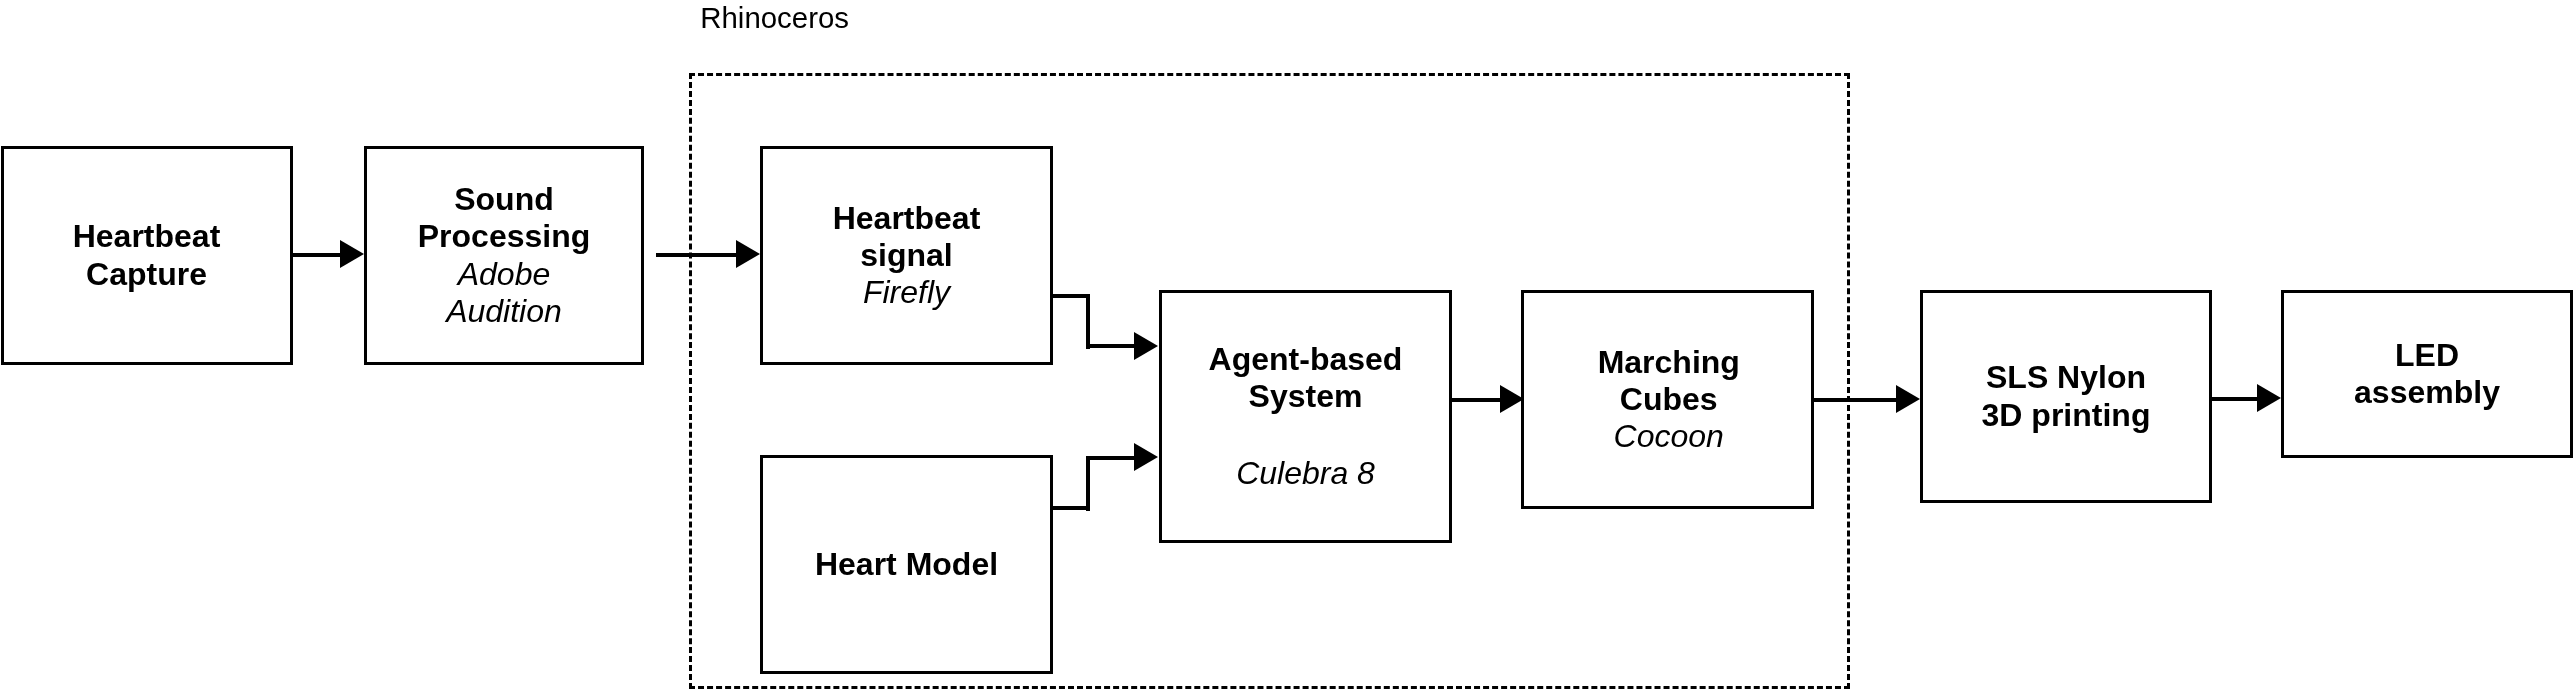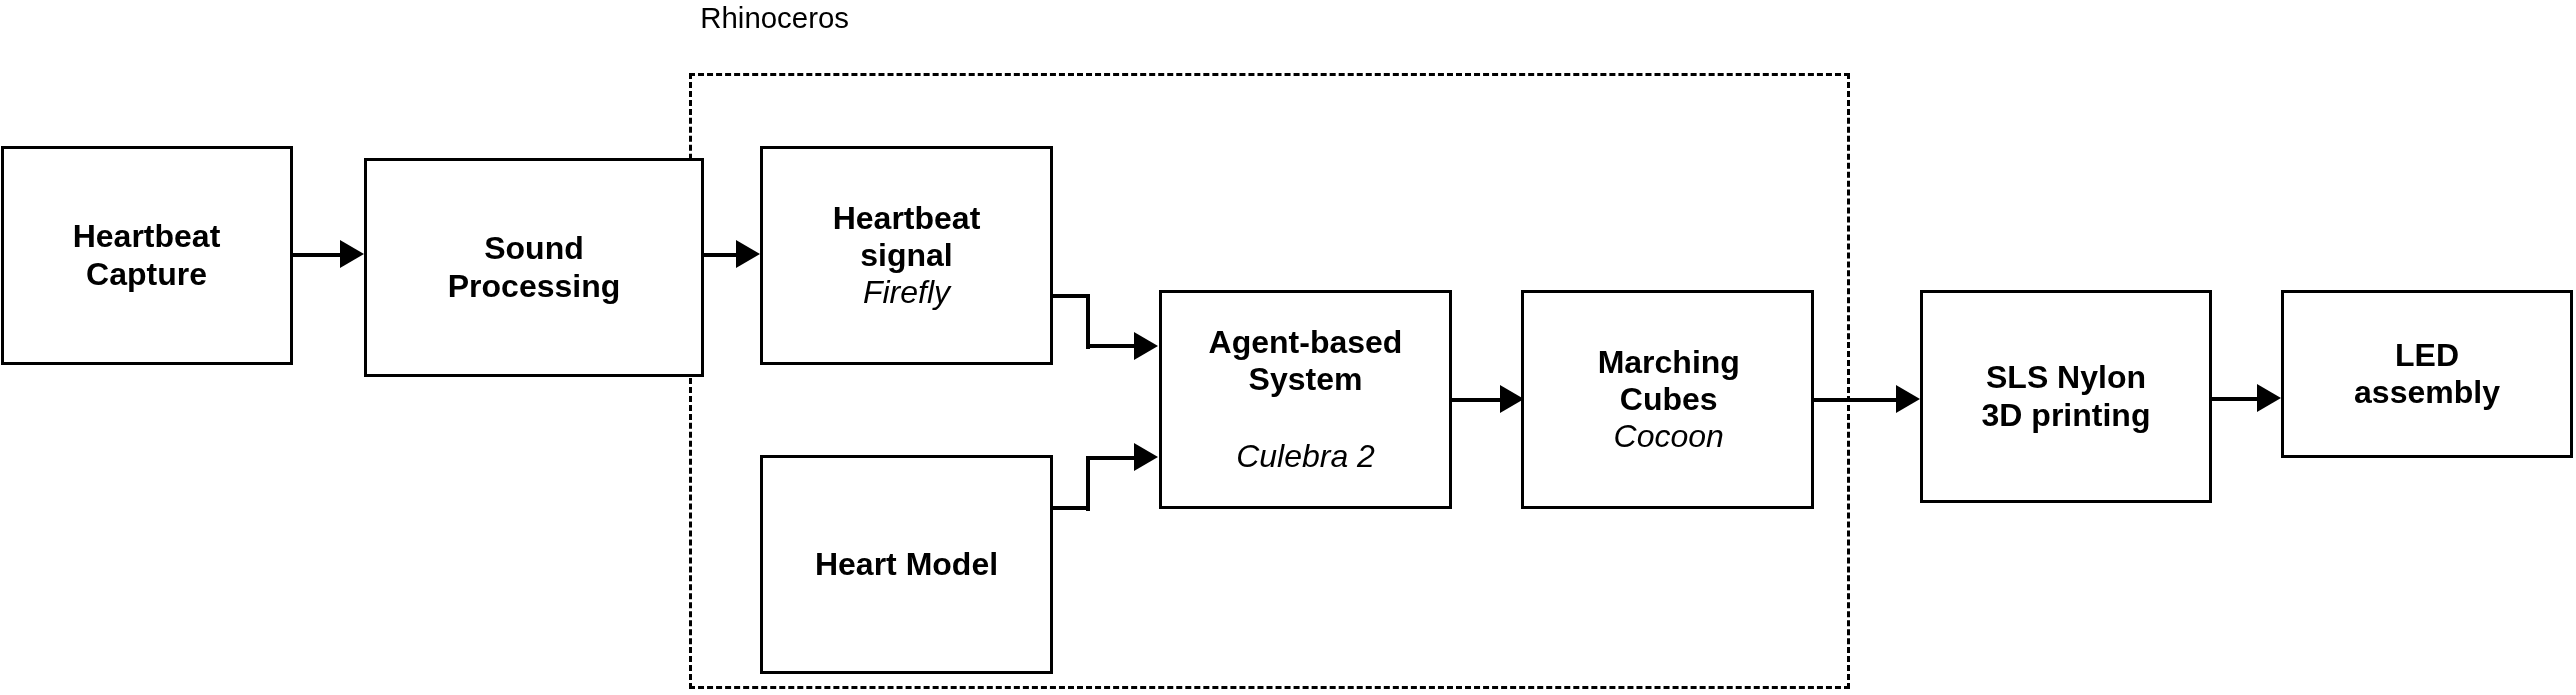--- a/index.html
+++ b/index.html
@@ -92,23 +92,25 @@
   <div class="group-label" style="left:697px; top:3.3px;">Rhinoceros</div>
 
   <div class="node" style="left:0.5px; top:146px; width:292px; height:219px;">
     <div class="title">Heartbeat
 Capture</div>
   </div>
 
   <div class="conn conn-h" style="left:292px; top:253px; width:48px;"></div>
   <div class="arrowhead" style="left:340px; top:240px;"></div>
 
-  <div class="node" style="left:364px; top:158px; width:340px; height:219px;">
+  <div class="node" style="left:364px; top:146px; width:280px; height:219px;">
     <div class="title">Sound
 Processing</div>
+    <div class="sub">Adobe
+Audition</div>
   </div>
 
   <div class="conn conn-h" style="left:656px; top:253px; width:80px;"></div>
   <div class="arrowhead" style="left:736px; top:240px;"></div>
 
   <div class="node" style="left:760px; top:146px; width:293px; height:219px;">
     <div class="title">Heartbeat
 signal</div>
     <div class="sub">Firefly</div>
   </div>
@@ -120,24 +122,24 @@
   <div class="conn conn-h" style="left:1052px; top:294px; width:38px;"></div>
   <div class="conn conn-v" style="left:1086px; top:294px; height:55px;"></div>
   <div class="conn conn-h" style="left:1086px; top:344px; width:48px;"></div>
   <div class="arrowhead" style="left:1134px; top:332px;"></div>
 
   <div class="conn conn-h" style="left:1052px; top:506px; width:38px;"></div>
   <div class="conn conn-v" style="left:1086px; top:456px; height:55px;"></div>
   <div class="conn conn-h" style="left:1086px; top:456px; width:48px;"></div>
   <div class="arrowhead" style="left:1134px; top:443px;"></div>
 
-  <div class="node" style="left:1159px; top:290px; width:293px; height:219px;gap:40px;">
+  <div class="node" style="left:1159px; top:290px; width:293px; height:253px;gap:40px;">
     <div class="title">Agent-based
 System</div>
-    <div class="sub">Culebra 2</div>
+    <div class="sub">Culebra 8</div>
   </div>
 
   <div class="conn conn-h" style="left:1452px; top:398px; width:48px;"></div>
   <div class="arrowhead" style="left:1500px; top:385px;"></div>
 
   <div class="node" style="left:1521px; top:290px; width:293px; height:219px;padding-left:8px;">
     <div class="title">Marching
 Cubes</div>
     <div class="sub">Cocoon</div>
   </div>

